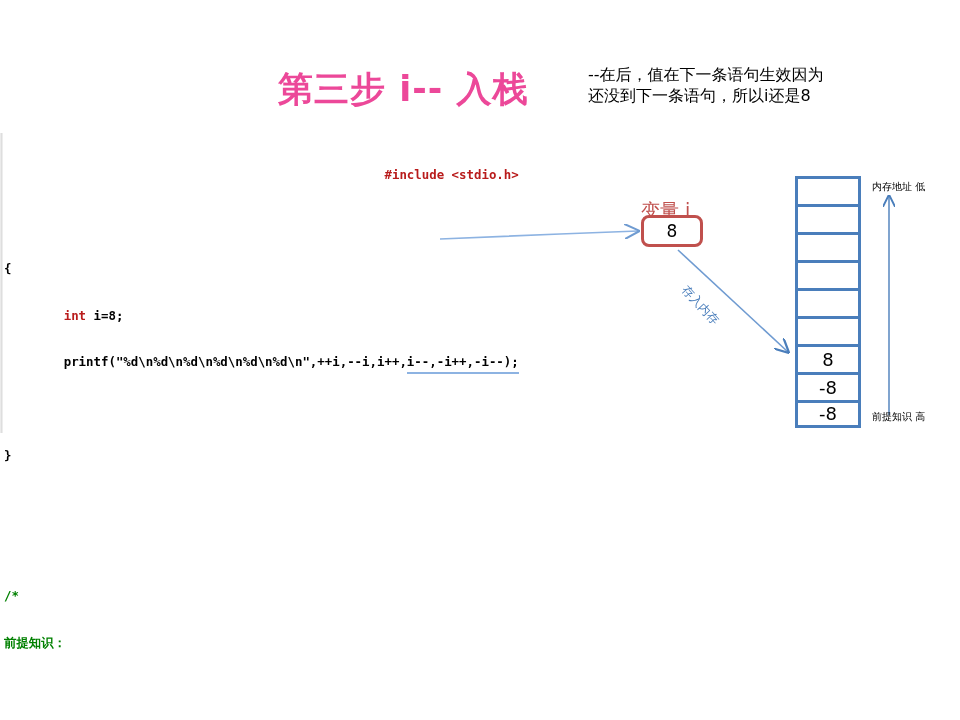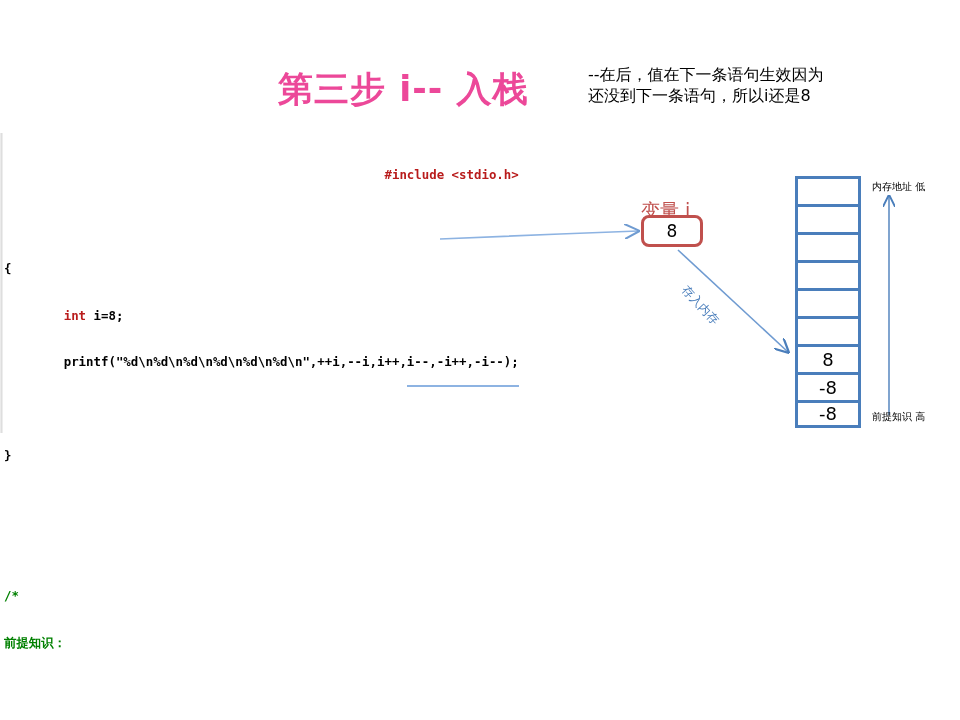--- a/index.html
+++ b/index.html
@@ -64,21 +64,21 @@
     color: #000000;
     font-weight: bold;
   }
   .code .ln { display: block; height: 15.6px; }
   .kw   { color: #b91c1c; text-align: right; }
   .blk  { color: #000000; }
   .cmt  { color: #008000; }
   .blank { display:block; height: 15.6px; }
   .ul-blue {
     border-bottom: 2px solid #8DB3E2;
-    padding-bottom: 16px;
+    padding-bottom: 3px;
   }
 
   
   .var-label {
     position: absolute;
     left: 641px;
     top: 185px;
     font-family: "DejaVu Sans", sans-serif;
     font-size: 19px;
     color: #C0504D;

